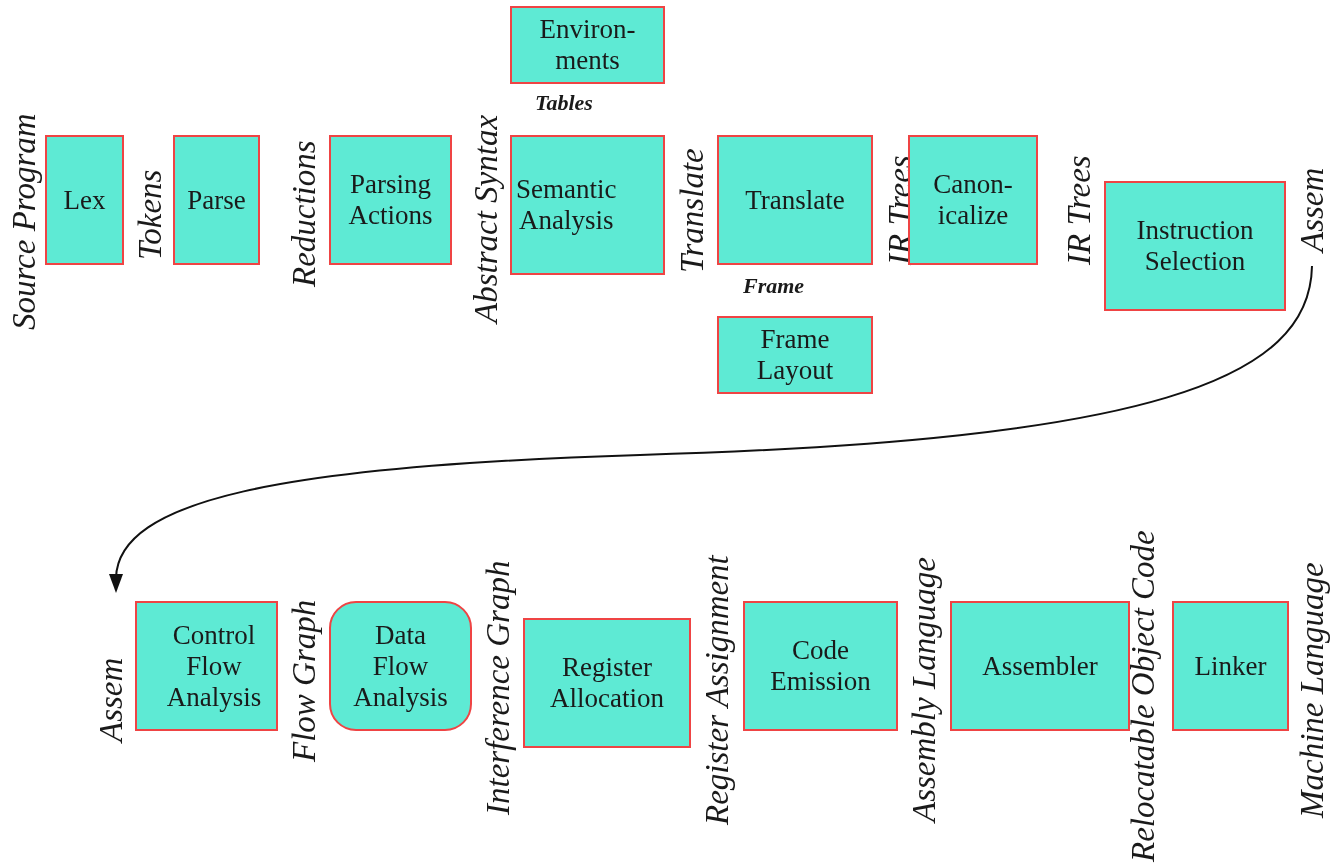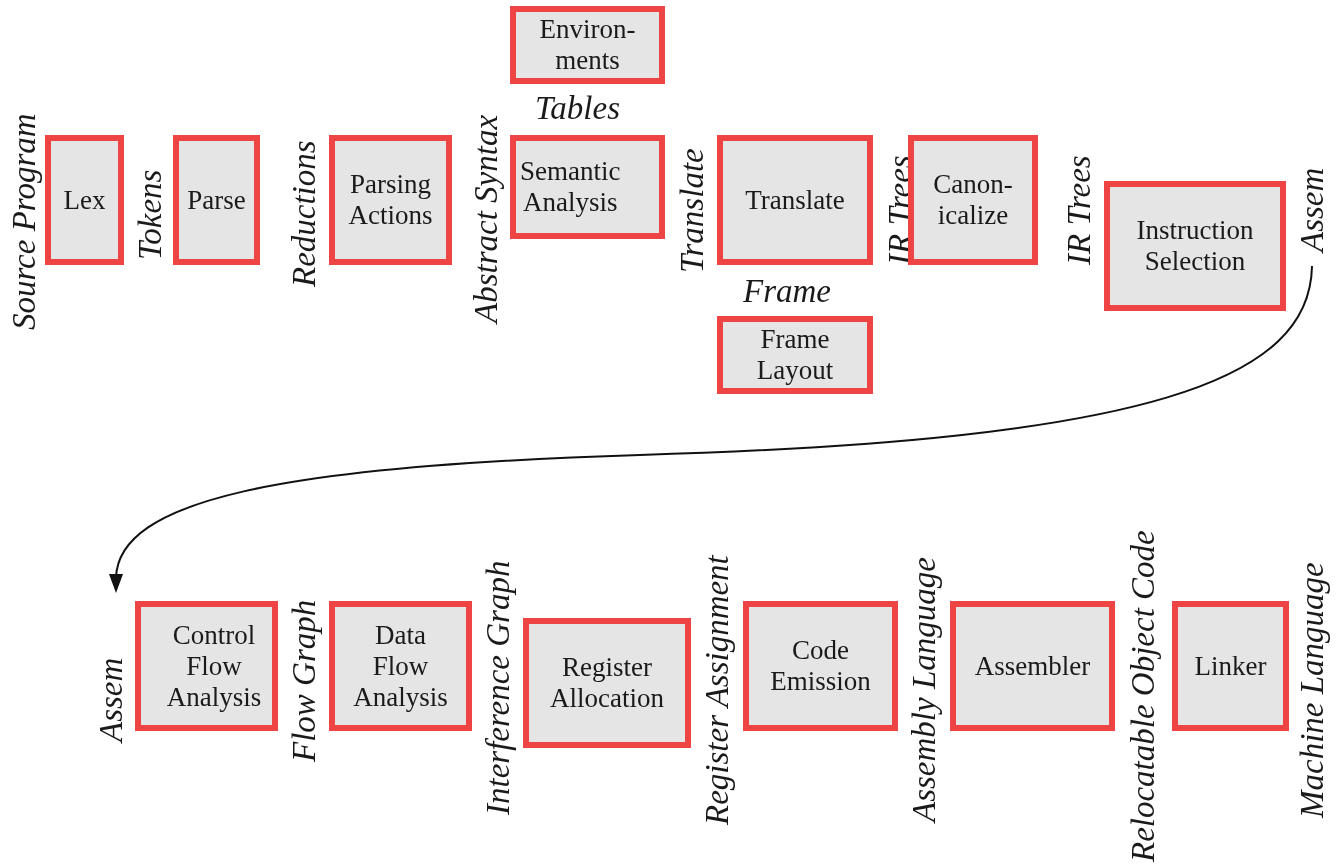--- a/index.html
+++ b/index.html
@@ -1,24 +1,24 @@
 <!DOCTYPE html>
 <html><head>
 <meta charset="utf-8">
 <style>
   html, body { margin: 0; padding: 0; background: #ffffff; }
   body { width: 1336px; height: 868px; position: relative; overflow: hidden;
          font-family: "Liberation Serif", "DejaVu Serif", serif; color: #1a1a1a; }
-  .box { position: absolute; border: 6px solid #ef4444; box-sizing: border-box;
+  .box { position: absolute; border: 2px solid #ef4444; box-sizing: border-box;
          display: flex; align-items: center; justify-content: center; text-align: center;
-         font-size: 27px; line-height: 31px; background: #e5e5e5; }
+         font-size: 27px; line-height: 31px; background: #5eead4; }
   .box span { white-space: pre-line; }
   .vlabel { position: absolute; font-style: italic; font-size: 33px; white-space: nowrap;
             transform-origin: 0 0; transform: rotate(-90deg); line-height: 1; }
-  .hlabel { position: absolute; font-style: italic; font-size: 33px; white-space: nowrap; line-height: 1; }
+  .hlabel { position: absolute; font-style: italic; font-size: 22px; white-space: nowrap; line-height: 1; font-weight: bold; }
   svg#arrow { position: absolute; left: 0; top: 0; }
 </style>
 </head>
 <body>
 
 <svg id="arrow" width="1336" height="868">
   <defs>
     <marker id="ah" markerWidth="14" markerHeight="16" refX="7" refY="15" orient="auto" markerUnits="userSpaceOnUse">
       <path d="M0,0 L14,0 L7,16 Z" fill="#111" transform="rotate(0)"></path>
     </marker>
@@ -44,21 +44,21 @@
 Actions</span>
   </div>
 <div class="vlabel" style="left:470px; top:323px;">Abstract Syntax</div>
 
 <div class="box" style="left:510px; top:6px; width:155px; height:78px;">
   <span>Environ-
 ments</span>
   </div>
 <div class="hlabel" style="left:535px; top:92px;">Tables</div>
 
-<div class="box" style="left:510px; top:135px; width:155px; height:104px; justify-content:flex-start; padding-left:4px;">
+<div class="box" style="left:510px; top:135px; width:155px; height:140px; justify-content:flex-start; padding-left:4px;">
   <span>Semantic
 Analysis</span>
   </div>
 <div class="vlabel" style="left:676px; top:273px;">Translate</div>
 
 <div class="box" style="left:717px; top:135px; width:156px; height:130px;">
   <span>Translate</span>
   </div>
 <div class="hlabel" style="left:743px; top:275px;">Frame</div>
 <div class="box" style="left:717px; top:316px; width:156px; height:78px;">
@@ -81,40 +81,40 @@
 
 <div class="vlabel" style="left:95px; top:742px;">Assem</div>
 
 <div class="box" style="left:135px; top:601px; width:143px; height:130px;padding-left:15px;">
   <span>Control
 Flow
 Analysis</span>
   </div>
 <div class="vlabel" style="left:288px; top:762px;">Flow Graph</div>
 
-<div class="box" style="left:329px; top:601px; width:143px; height:130px;">
+<div class="box" style="left:329px; top:601px; width:143px; height:130px;border-radius:27px;">
   <span>Data
 Flow
 Analysis</span>
   </div>
 <div class="vlabel" style="left:482px; top:815px;">Interference Graph</div>
 
 <div class="box" style="left:523px; top:601px; width:168px; height:130px;margin-top:17px;">
   <span>Register
 Allocation</span>
   </div>
 <div class="vlabel" style="left:701px; top:825px;">Register Assignment</div>
 
 <div class="box" style="left:743px; top:601px; width:155px; height:130px;">
   <span>Code
 Emission</span>
   </div>
 <div class="vlabel" style="left:908px; top:822px;">Assembly Language</div>
 
-<div class="box" style="left:950px; top:601px; width:165px; height:130px;">
+<div class="box" style="left:950px; top:601px; width:180px; height:130px;">
   <span>Assembler</span>
   </div>
 <div class="vlabel" style="left:1127px; top:862px;">Relocatable Object Code</div>
 
 <div class="box" style="left:1172px; top:601px; width:117px; height:130px;">
   <span>Linker</span>
   </div>
 <div class="vlabel" style="left:1296px; top:818px;">Machine Language</div>
 
 </body></html>

